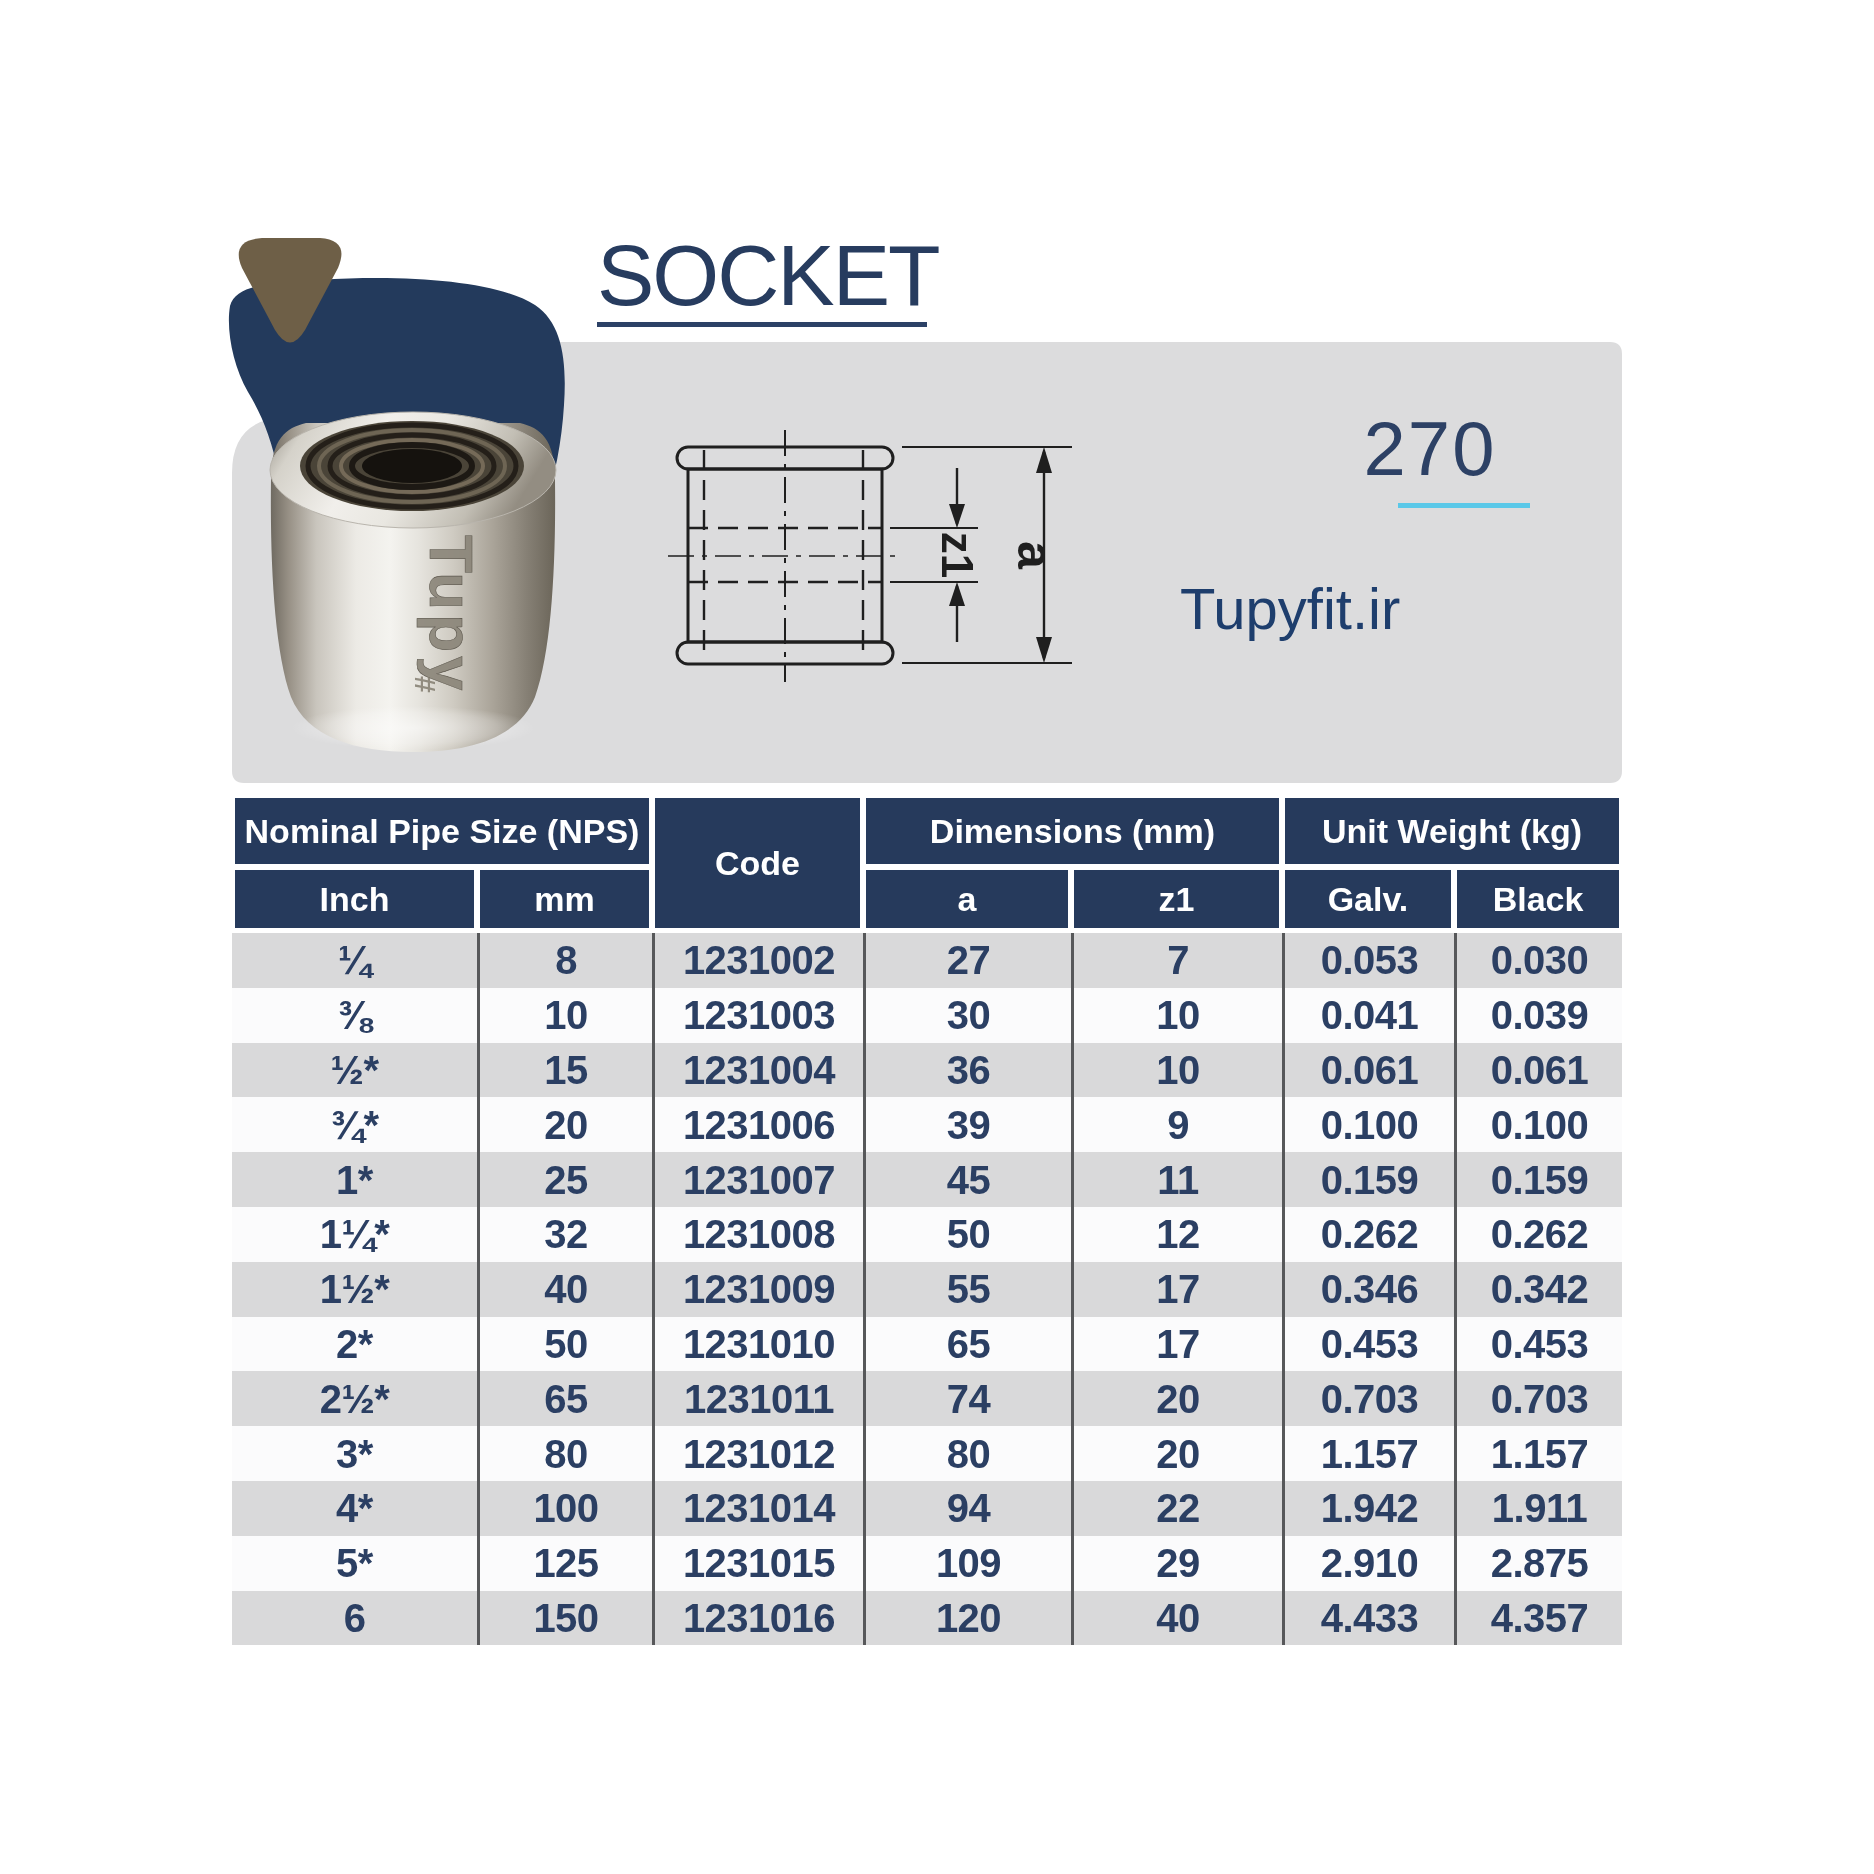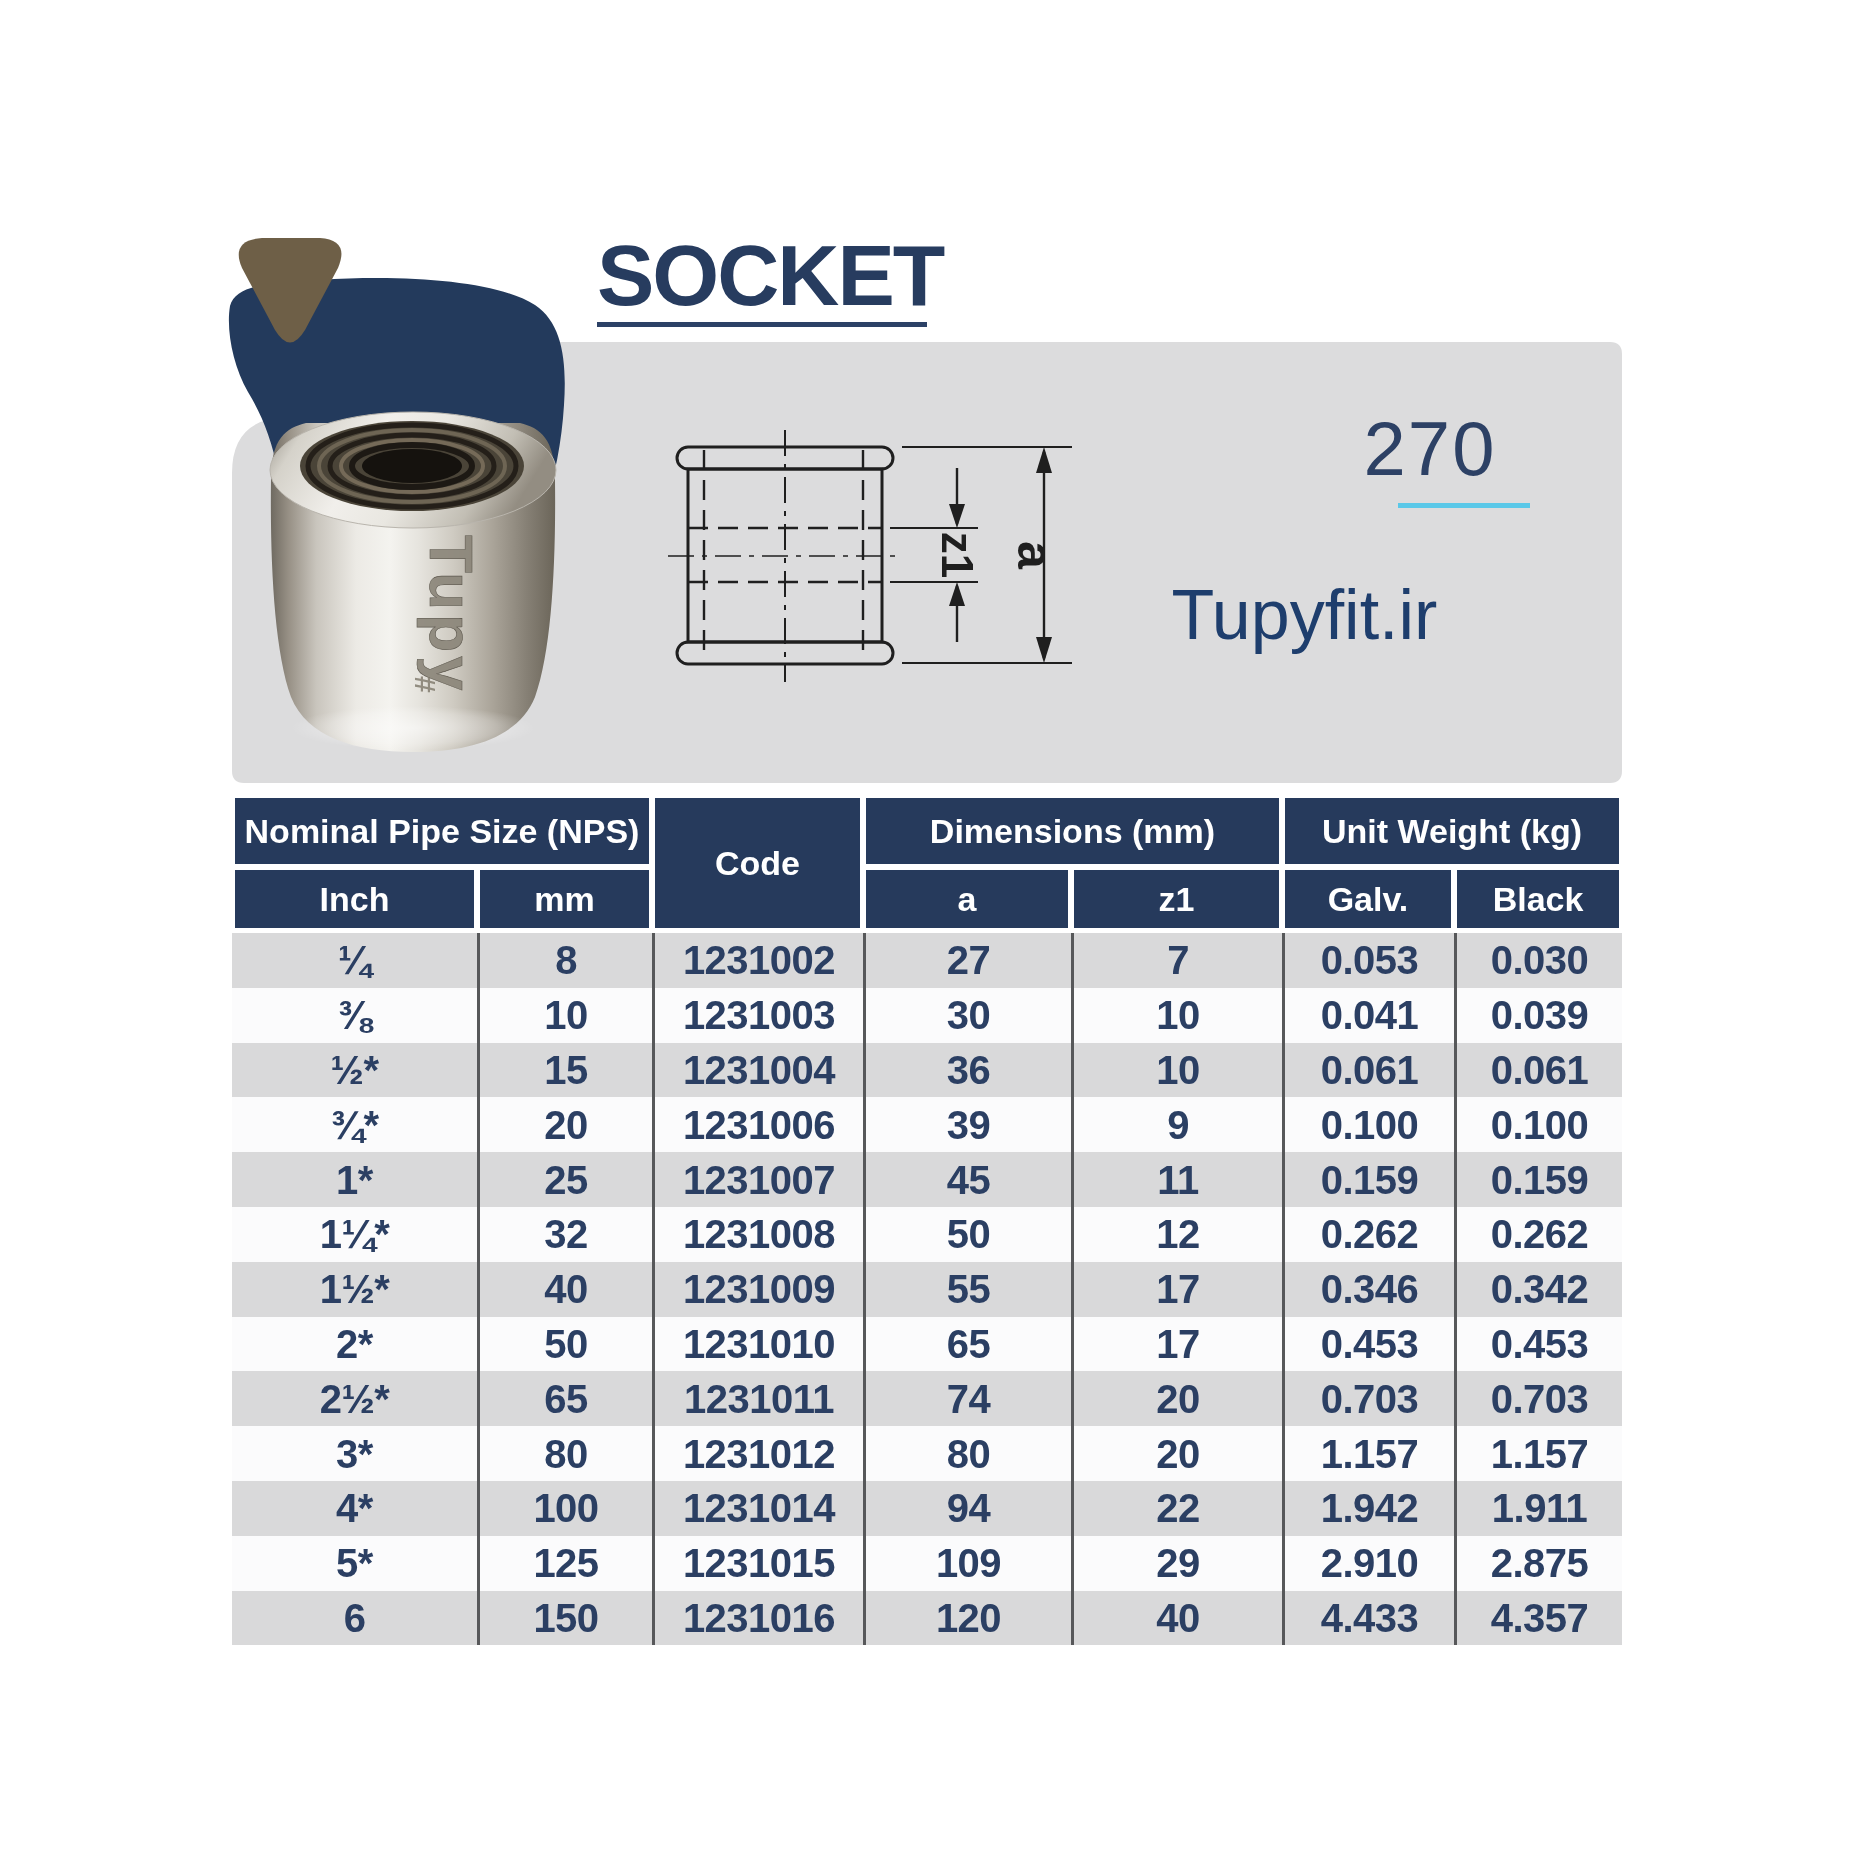--- a/index.html
+++ b/index.html
@@ -4,29 +4,29 @@
 <style>
   html,body{margin:0;padding:0;background:#ffffff;}
   .canvas{position:relative;width:1874px;height:1874px;background:#ffffff;overflow:hidden;
           font-family:"Liberation Sans","DejaVu Sans",sans-serif;}
 
   
   .hero-art{position:absolute;left:0;top:0;width:1874px;height:800px;}
 
   
   .page-title{position:absolute;left:597px;top:232px;width:500px;
-              font-size:86px;font-weight:700;letter-spacing:-2px;color:#273c5f;line-height:1;}
+              font-size:86px;font-weight:400;letter-spacing:-2px;color:#273c5f;line-height:1;}
   .title-underline{position:absolute;left:597px;top:322px;width:330px;height:5px;background:#2c4166;}
 
   
   .product-number{position:absolute;left:1330px;top:411px;width:200px;text-align:center;
                   font-size:76px;font-weight:400;letter-spacing:2px;color:#2d4165;line-height:1;}
   .number-underline{position:absolute;left:1398px;top:503px;width:132px;height:5px;background:#5ac8e8;}
-  .brand-name{position:absolute;left:1112px;top:580px;width:385px;text-align:center;
-              font-size:70px;font-weight:500;color:#1e3e6d;line-height:1;}
+  .brand-name{position:absolute;left:1180px;top:580px;width:385px;text-align:left;
+              font-size:58px;font-weight:500;color:#1e3e6d;line-height:1;}
   .standard-text{position:absolute;left:1180px;top:696px;width:385px;text-align:center;
                  font-style:italic;font-size:44px;font-weight:700;color:#2a3f66;line-height:1;}
 
   
   .spec-table{position:absolute;left:232px;top:795px;width:1390px;}
   .thead{display:grid;grid-template-columns:245px 175px 211px 208px 211px 172px 168px;
          grid-template-rows:72px 64px;}
   .hcell{background:#263a5c;border:3px solid #ffffff;box-sizing:border-box;
          display:flex;align-items:center;justify-content:center;
          color:#ffffff;font-weight:700;font-size:34px;line-height:1;}

